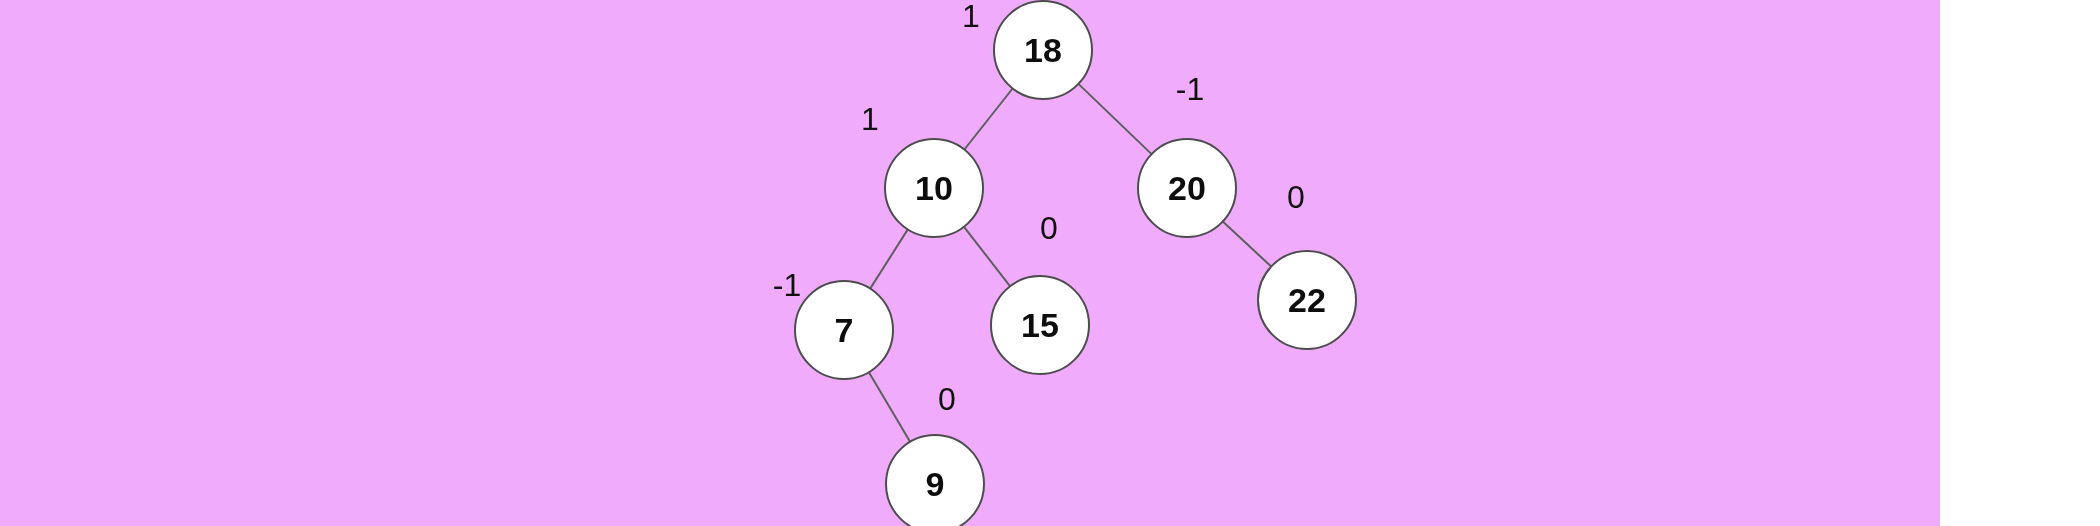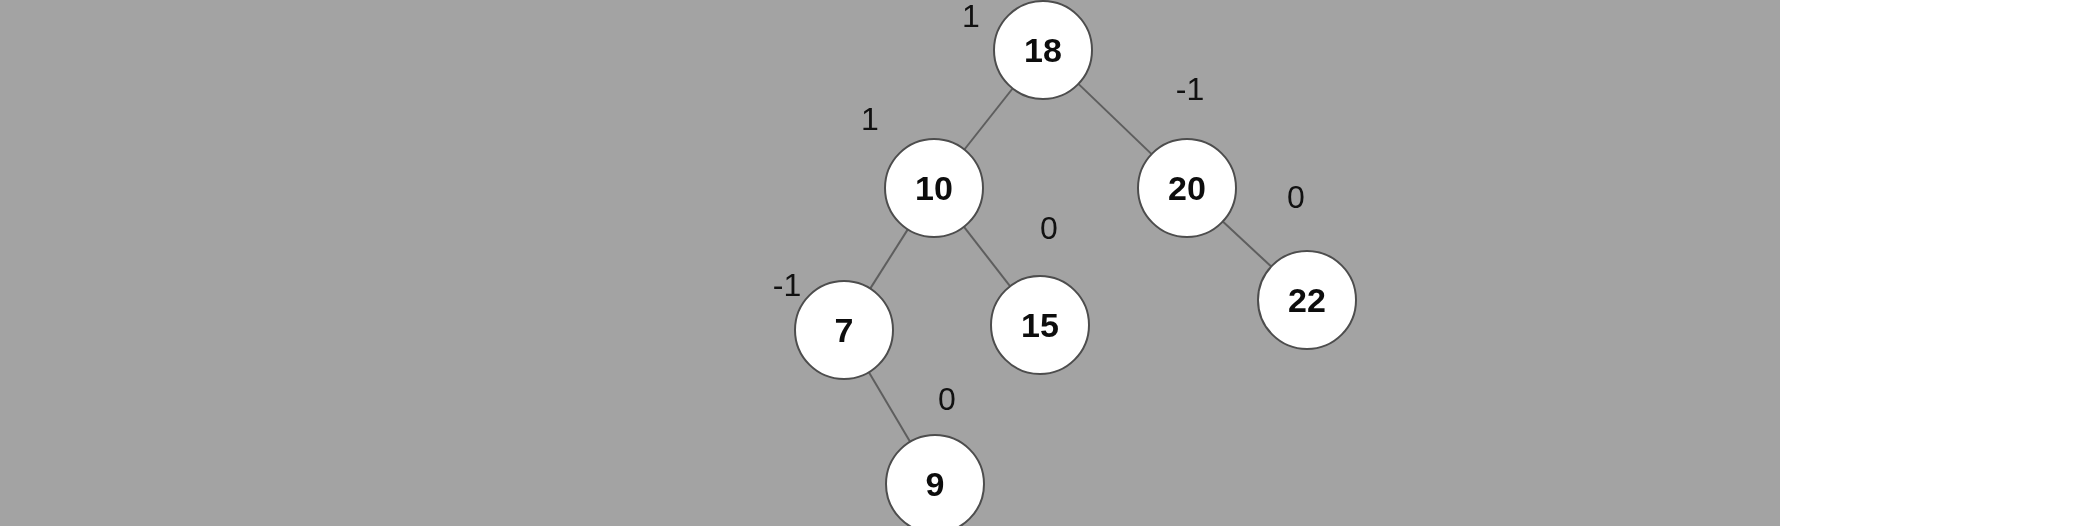--- a/index.html
+++ b/index.html
@@ -5,23 +5,23 @@
   html, body {
     margin: 0;
     padding: 0;
     background: #ffffff;
   }
   body {
     font-family: "Liberation Sans", sans-serif;
   }
   .canvas {
     position: relative;
-    width: 1780px;
+    width: 1940px;
     height: 526px;
-    background: #a3a3a3;
+    background: #f0abfc;
     overflow: hidden;
   }
   .canvas svg {
     position: absolute;
     inset: 0;
     display: block;
   }
   .node-value {
     font-family: "Liberation Sans", sans-serif;
     font-weight: bold;

